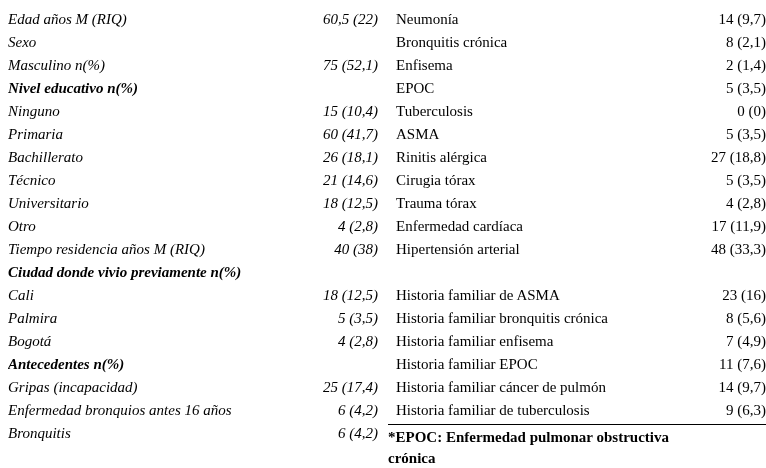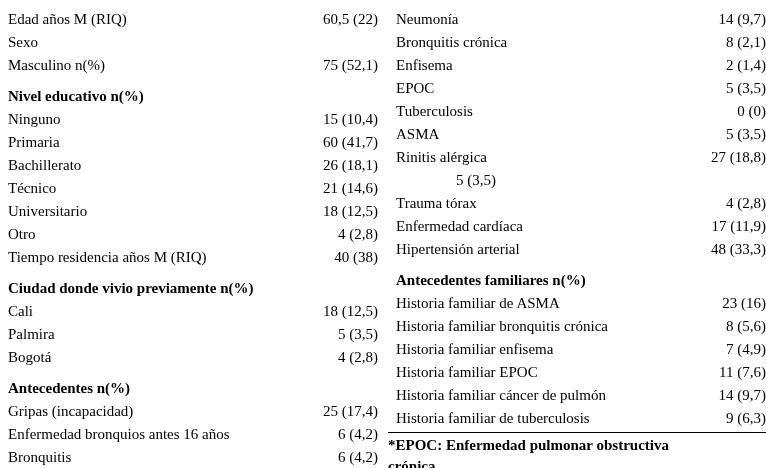--- a/index.html
+++ b/index.html
@@ -21,20 +21,21 @@
     height: 468px;
     box-sizing: border-box;
     padding-top: 8px;
   }
   .col {
     box-sizing: border-box;
   }
   .col-left {
     width: 370px;
     margin-left: 8px;
+    font-style: italic;
   }
   .col-right {
     width: 378px;
     margin-left: 10px;
   }
   .row {
     display: flex;
     height: 23px;
     line-height: 23px;
     white-space: nowrap;
@@ -45,22 +46,22 @@
   }
   .row .label {
     flex: 1;
     overflow: hidden;
   }
   .row .value {
     width: 100px;
     text-align: right;
   }
   .row.header {
-    margin-top: 8px;
     font-weight: bold;
+    flex-direction: column;
   }
   .footnote-rule {
     border: none;
     border-top: 1px solid #000000;
     margin: 2px 0 0 0;
     height: 0;
   }
   .footnote {
     max-width: 312px;
     line-height: 21px;
@@ -176,20 +177,21 @@
         </div>
         <div class="row">
           <span class="label">ASMA</span>
           <span class="value">5 (3,5)</span>
         </div>
         <div class="row">
           <span class="label">Rinitis alérgica</span>
           <span class="value">27 (18,8)</span>
         </div>
         <div class="row">
+          <span class="label">Cirugia tórax</span>
           <span class="value">5 (3,5)</span>
         </div>
         <div class="row">
           <span class="label">Trauma tórax</span>
           <span class="value">4 (2,8)</span>
         </div>
         <div class="row">
           <span class="label">Enfermedad cardíaca</span>
           <span class="value">17 (11,9)</span>
         </div>

